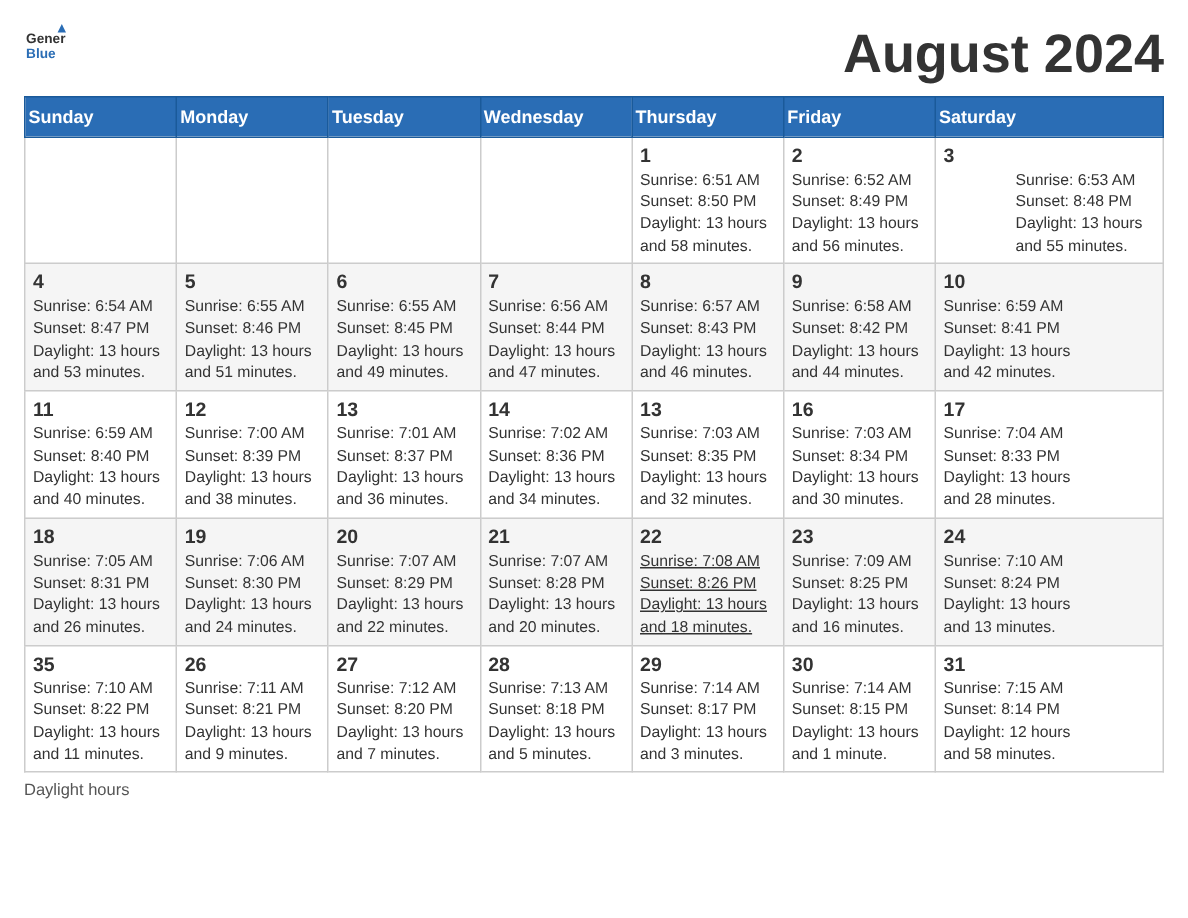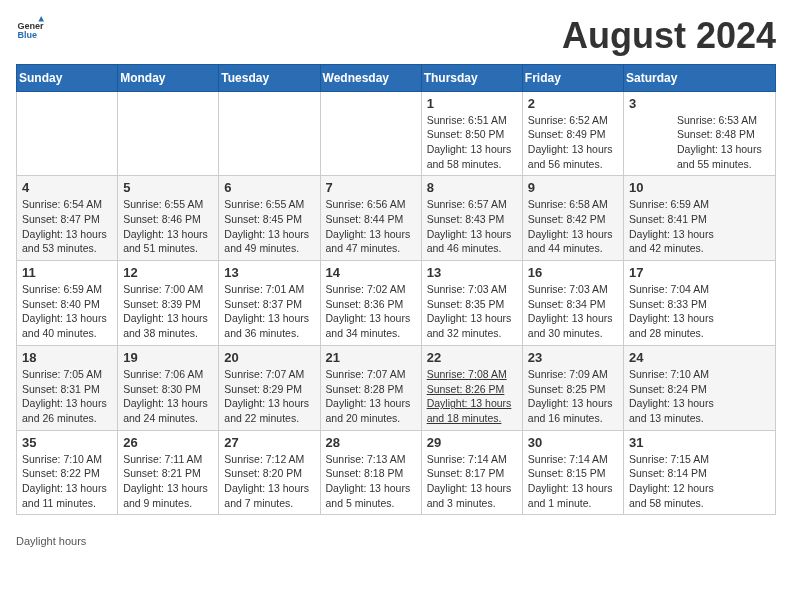--- a/index.html
+++ b/index.html
@@ -71,21 +71,21 @@
     }
     .day-info {
       font-size: 10.5px;
       line-height: 1.4;
       color: #333;
     }
     .empty-cell {
       background: #fff !important;
     }
     .footer {
-      margin-top: 20px;
+      margin-top: 6px;
       font-size: 11px;
       color: #555;
     }
   </style>
 </head>
 <body>
 
 <div class="header-area">
   <div class="logo">
     <svg class="logo-icon" viewBox="0 0 40 40">

